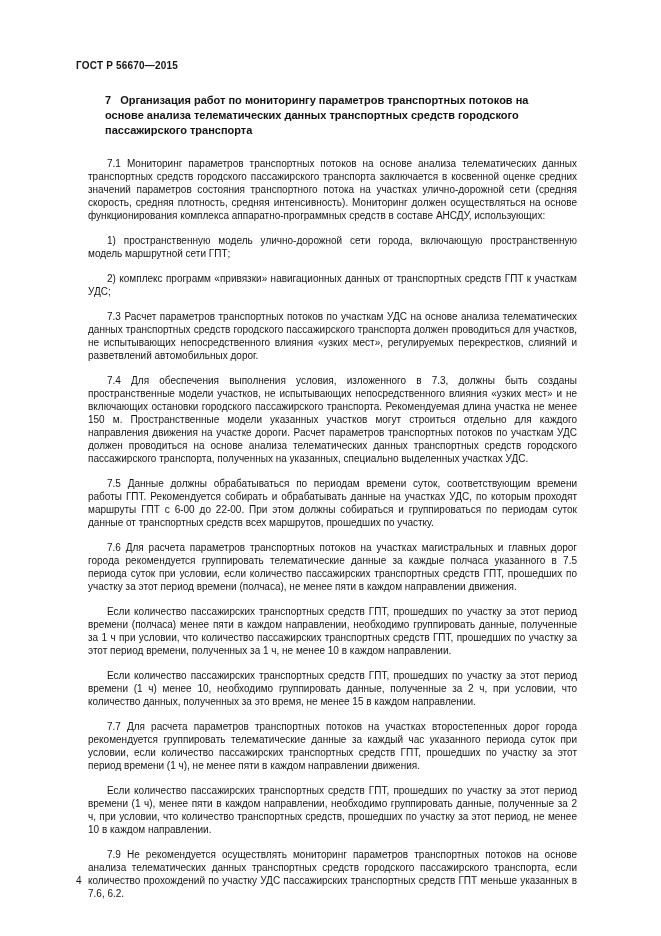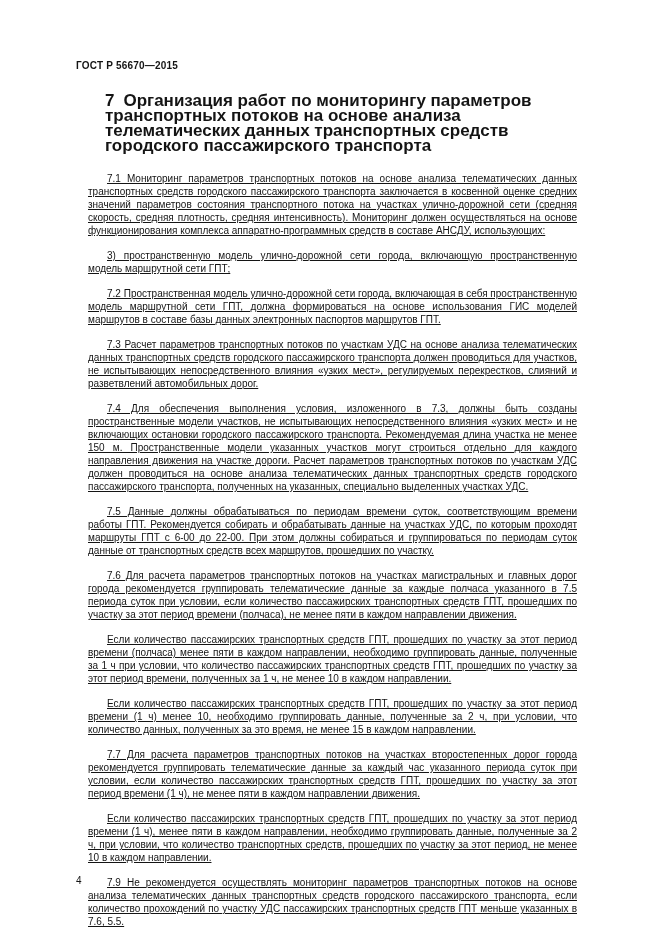--- a/index.html
+++ b/index.html
@@ -19,39 +19,38 @@
     overflow: hidden;
   }
   .doc-header {
     font-size: 10px;
     font-weight: bold;
     letter-spacing: 0.2px;
   }
   .section-heading {
     margin: 22px 0 0 29px;
     width: 452px;
-    font-size: 17px;
+    font-size: 11px;
     font-weight: bold;
     line-height: 15px;
   }
   .heading-number {
     margin-right: 9px;
   }
   .body-text {
     margin-top: 19px;
     width: 513px;
     font-size: 10px;
     line-height: 13px;
     text-align: justify;
   }
   .body-text p {
     margin: 12px;
     padding: 0;
     text-indent: 19px;
-    text-decoration: underline;
   }
   .page-number {
     position: absolute;
     left: 76px;
     bottom: 50px;
     font-size: 10px;
   }
 </style>
 </head>
 <body>
@@ -59,28 +58,28 @@
 <div class="page">
 
   <div class="doc-header">ГОСТ Р 56670—2015</div>
 
   <h2 class="section-heading">
     <span class="heading-number">7</span><span>Организация работ по мониторингу параметров транспортных потоков на основе анализа телематических данных транспортных средств городского пассажирского транспорта</span>
   </h2>
 
   <div class="body-text">
       <p>7.1 Мониторинг параметров транспортных потоков на основе анализа телематических данных транспортных средств городского пассажирского транспорта заключается в косвенной оценке средних значений параметров состояния транспортного потока на участках улично-дорожной сети (средняя скорость, средняя плотность, средняя интенсивность). Мониторинг должен осуществляться на основе функционирования комплекса аппаратно-программных средств в составе АНСДУ, использующих:</p>
-      <p>3) пространственную модель улично-дорожной сети города, включающую пространственную модель маршрутной сети ГПТ;</p>
-      <p>7.2 Пространственная модель улично-дорожной сети города, включающая в себя пространственную модель маршрутной сети ГПТ, должна формироваться на основе использования ГИС моделей маршрутов в составе базы данных электронных паспортов маршрутов ГПТ.</p>
+      <p>1) пространственную модель улично-дорожной сети города, включающую пространственную модель маршрутной сети ГПТ;</p>
+      <p>2) комплекс программ «привязки» навигационных данных от транспортных средств ГПТ к участкам УДС;</p>
       <p>7.3 Расчет параметров транспортных потоков по участкам УДС на основе анализа телематических данных транспортных средств городского пассажирского транспорта должен проводиться для участков, не испытывающих непосредственного влияния «узких мест», регулируемых перекрестков, слияний и разветвлений автомобильных дорог.</p>
       <p>7.4 Для обеспечения выполнения условия, изложенного в 7.3, должны быть созданы пространственные модели участков, не испытывающих непосредственного влияния «узких мест» и не включающих остановки городского пассажирского транспорта. Рекомендуемая длина участка не менее 150 м. Пространственные модели указанных участков могут строиться отдельно для каждого направления движения на участке дороги. Расчет параметров транспортных потоков по участкам УДС должен проводиться на основе анализа телематических данных транспортных средств городского пассажирского транспорта, полученных на указанных, специально выделенных участках УДС.</p>
       <p>7.5 Данные должны обрабатываться по периодам времени суток, соответствующим времени работы ГПТ. Рекомендуется собирать и обрабатывать данные на участках УДС, по которым проходят маршруты ГПТ с 6-00 до 22-00. При этом должны собираться и группироваться по периодам суток данные от транспортных средств всех маршрутов, прошедших по участку.</p>
       <p>7.6 Для расчета параметров транспортных потоков на участках магистральных и главных дорог города рекомендуется группировать телематические данные за каждые полчаса указанного в 7.5 периода суток при условии, если количество пассажирских транспортных средств ГПТ, прошедших по участку за этот период времени (полчаса), не менее пяти в каждом направлении движения.</p>
       <p>Если количество пассажирских транспортных средств ГПТ, прошедших по участку за этот период времени (полчаса) менее пяти в каждом направлении, необходимо группировать данные, полученные за 1 ч при условии, что количество пассажирских транспортных средств ГПТ, прошедших по участку за этот период времени, полученных за 1 ч, не менее 10 в каждом направлении.</p>
       <p>Если количество пассажирских транспортных средств ГПТ, прошедших по участку за этот период времени (1 ч) менее 10, необходимо группировать данные, полученные за 2 ч, при условии, что количество данных, полученных за это время, не менее 15 в каждом направлении.</p>
       <p>7.7 Для расчета параметров транспортных потоков на участках второстепенных дорог города рекомендуется группировать телематические данные за каждый час указанного периода суток при условии, если количество пассажирских транспортных средств ГПТ, прошедших по участку за этот период времени (1 ч), не менее пяти в каждом направлении движения.</p>
       <p>Если количество пассажирских транспортных средств ГПТ, прошедших по участку за этот период времени (1 ч), менее пяти в каждом направлении, необходимо группировать данные, полученные за 2 ч, при условии, что количество транспортных средств, прошедших по участку за этот период, не менее 10 в каждом направлении.</p>
-      <p>7.9 Не рекомендуется осуществлять мониторинг параметров транспортных потоков на основе анализа телематических данных транспортных средств городского пассажирского транспорта, если количество прохождений по участку УДС пассажирских транспортных средств ГПТ меньше указанных в 7.6, 5.5.</p>
+      <p>7.9 Не рекомендуется осуществлять мониторинг параметров транспортных потоков на основе анализа телематических данных транспортных средств городского пассажирского транспорта, если количество прохождений по участку УДС пассажирских транспортных средств ГПТ меньше указанных в 7.6, 6.2.</p>
     </div>
 
   <div class="page-number">4</div>
 
 </div>
 
 </body></html>

